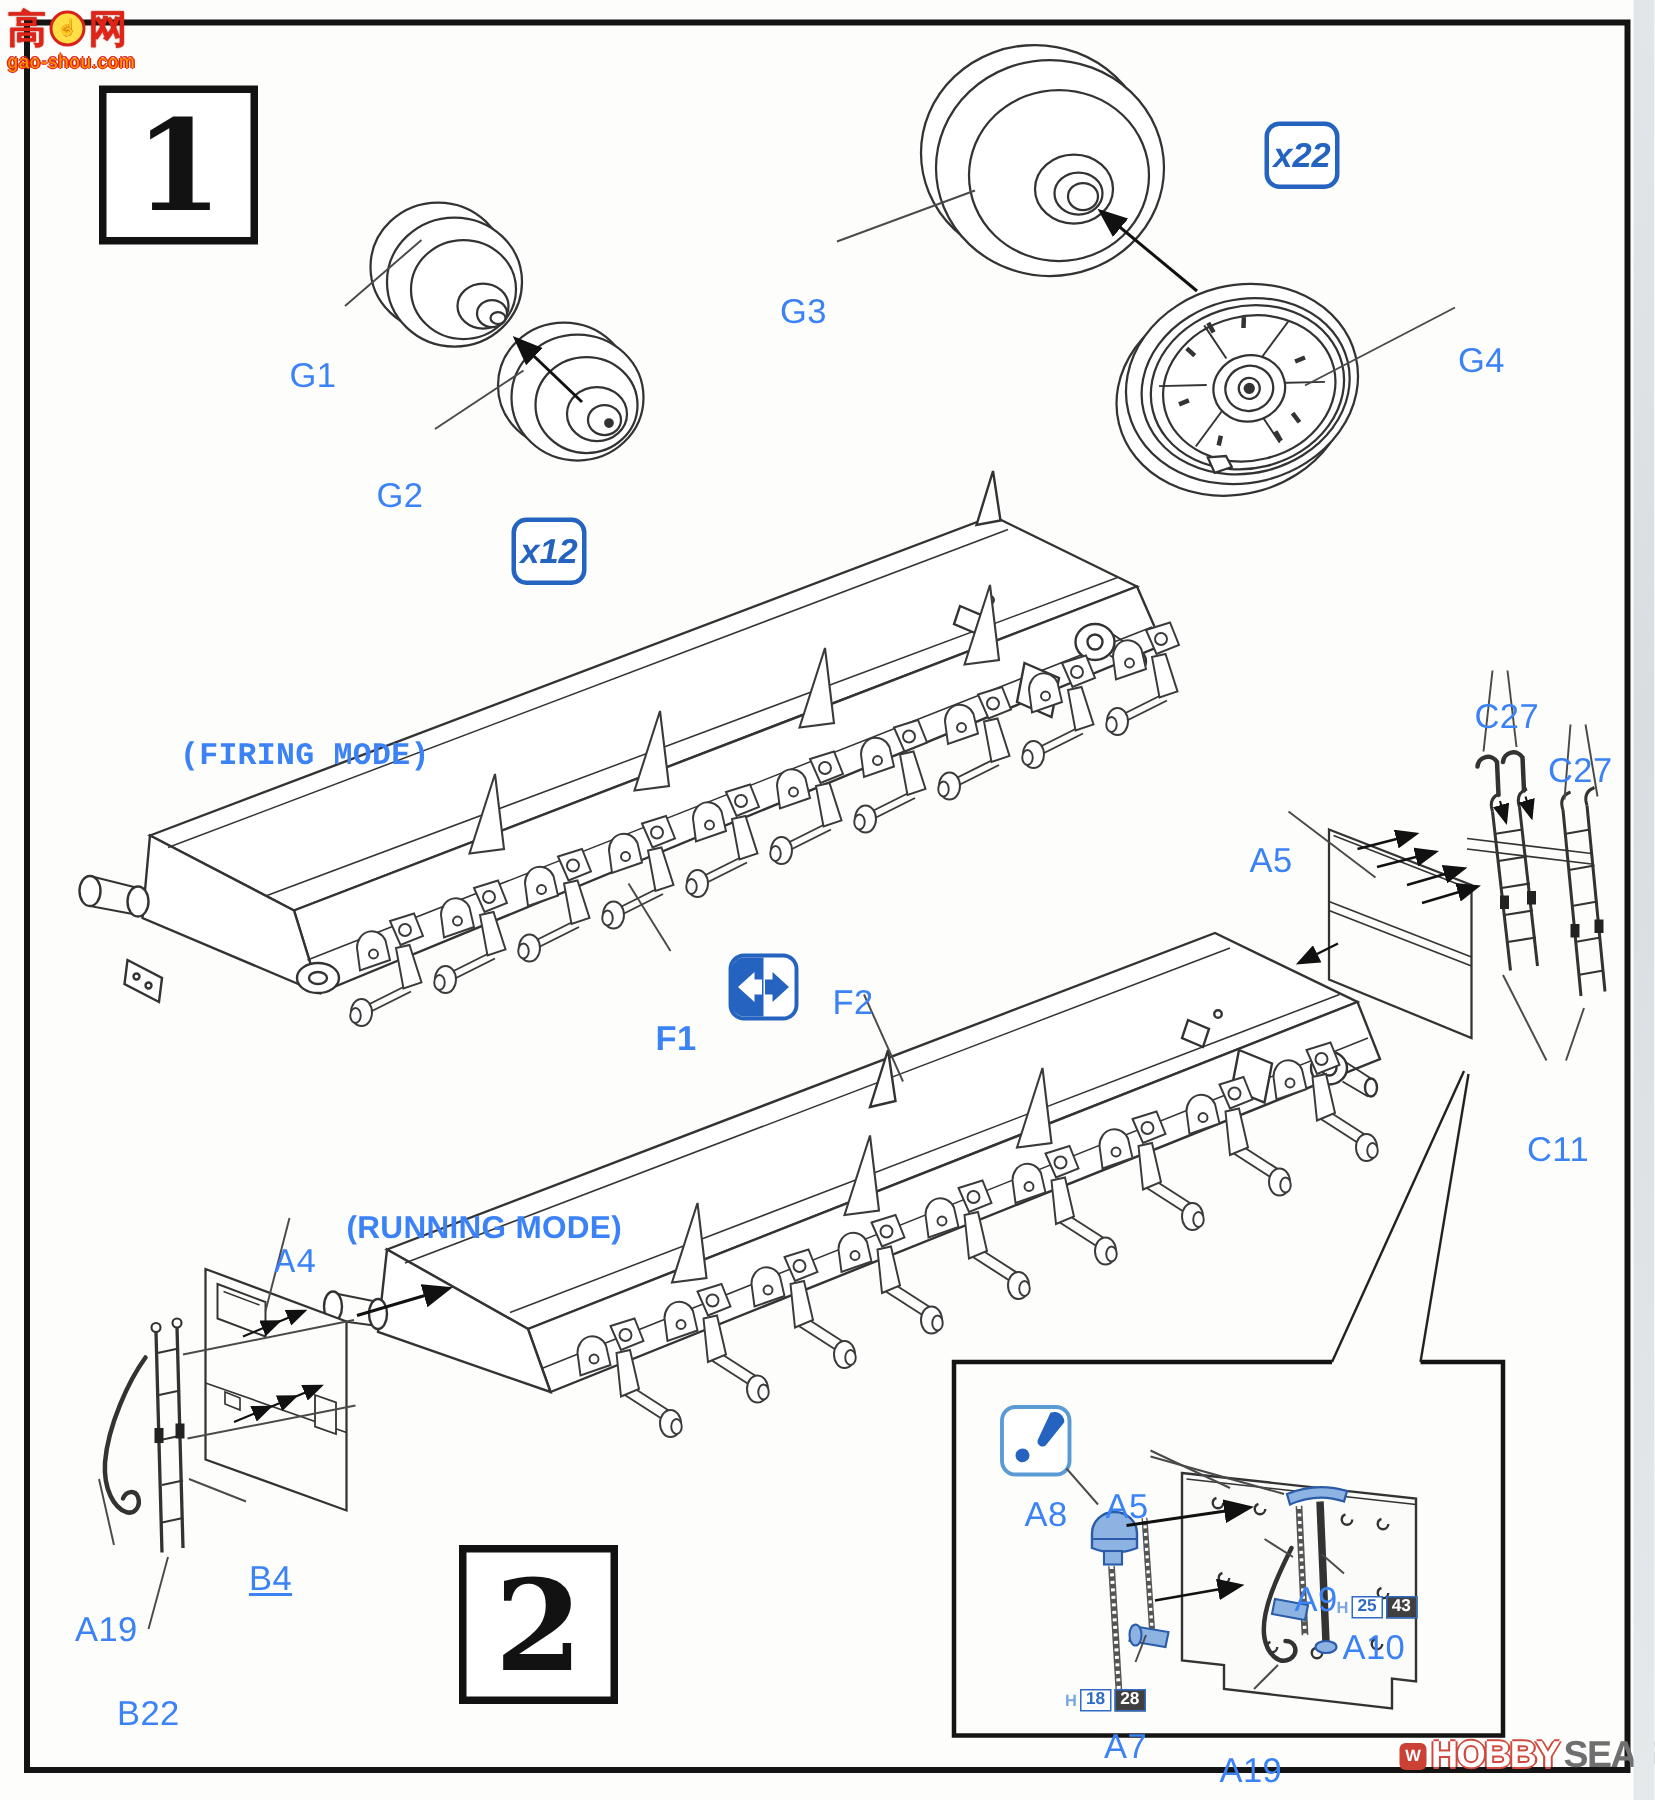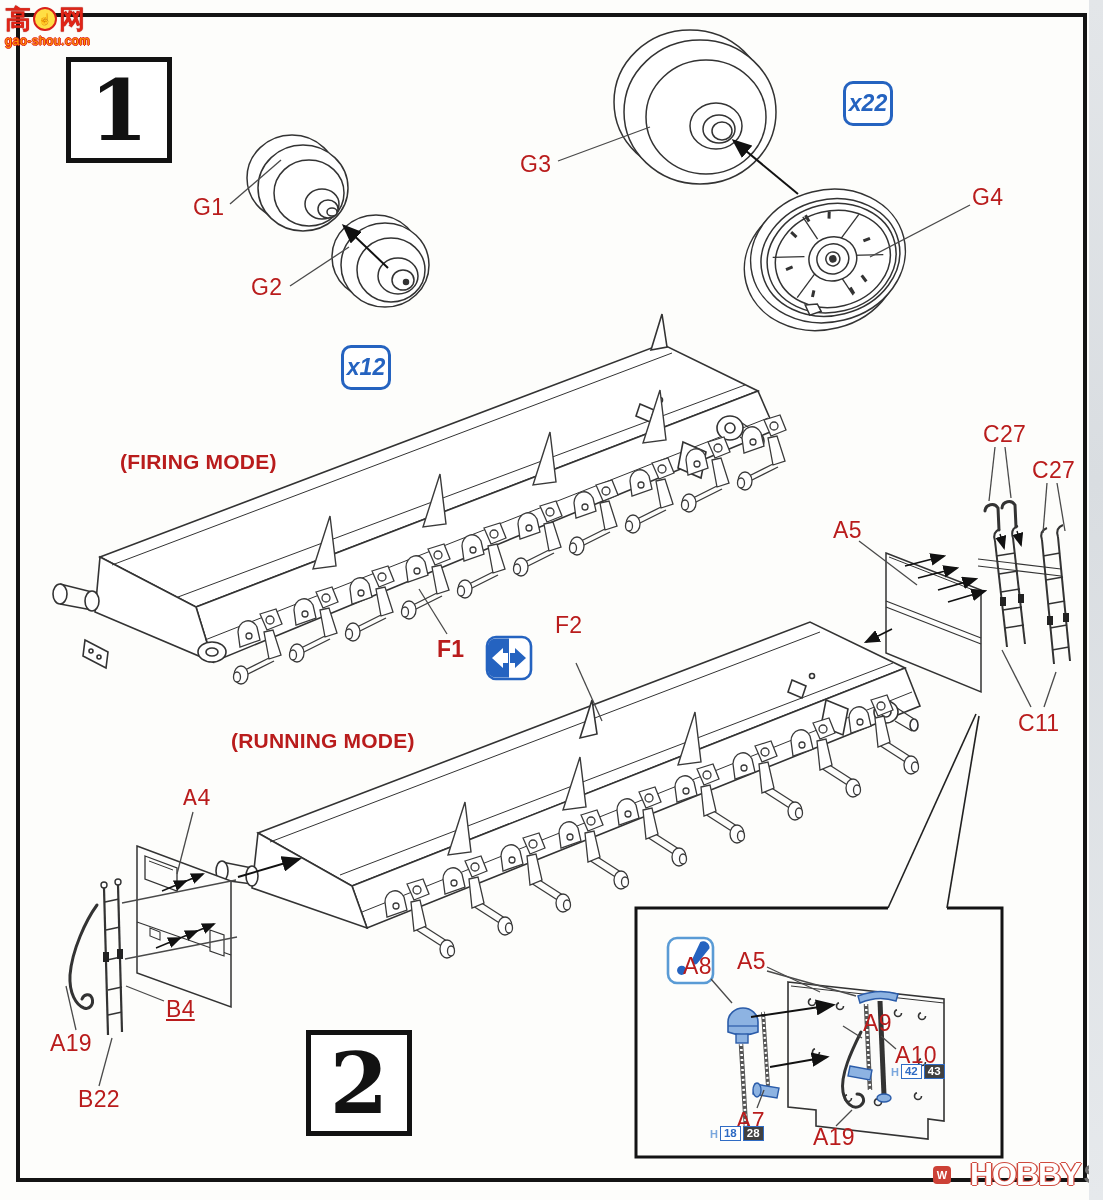--- a/index.html
+++ b/index.html
@@ -1,19 +1,19 @@
 <!DOCTYPE html>
 <html><head>
 <meta charset="utf-8">
 <style>
   html,body{margin:0;padding:0;background:#f4f4f1;}
   #sheet{position:relative;width:1103px;height:1200px;background:#fdfdfb;overflow:hidden;
          font-family:"Liberation Sans",sans-serif;}
   svg.art{position:absolute;left:0;top:0;}
-  .lbl{position:absolute;font-size:23px;color:#b91c1c;letter-spacing:.3px;white-space:nowrap;}
+  .lbl{position:absolute;font-size:23px;color:#3b82f6;letter-spacing:.3px;white-space:nowrap;margin-top:43px;}
   .mode{font-weight:700;font-size:21px;letter-spacing:.2px;}
   .step{position:absolute;width:96px;height:96px;border:5px solid #121212;background:#fff;
         display:flex;align-items:center;justify-content:center;
         font-family:"DejaVu Serif",serif;font-weight:700;font-size:84px;color:#121212;}
   .qty{position:absolute;width:44px;height:39px;border:3px solid #2563c0;border-radius:10px;
        background:#fff;color:#2563c0;font-weight:700;font-size:23px;font-style:italic;
        display:flex;align-items:center;justify-content:center;}
   .paint{position:absolute;display:flex;align-items:center;gap:2px;font-weight:700;font-size:11.5px;}
   .paint .h{color:#7aa7dd;font-size:11px;font-weight:700;}
   .paint .box-outline{border:1.5px solid #2f6bc4;color:#2f6bc4;background:#fff;padding:0 3px;line-height:13px;}
@@ -21,22 +21,22 @@
   #wm-tl{position:absolute;left:5px;top:6px;line-height:1;}
   #wm-tl .row{display:flex;align-items:center;gap:2px;}
   #wm-tl .ch{font-size:26px;font-weight:700;color:#e02417;text-shadow:0 0 1px #8d1208;}
   #wm-tl .thumb{width:20px;height:20px;border-radius:50%;background:#ffdf45;border:2px solid #d8211a;
       display:flex;align-items:center;justify-content:center;font-size:11px;color:#d8211a;font-weight:700;}
   #wm-tl .sub{font-size:12.5px;font-weight:400;color:#ff9800;
       text-shadow:-1px 0 0 #e02417,1px 0 0 #e02417,0 1px 0 #e02417,0 -1px 0 #e02417;margin-top:3px;letter-spacing:.5px;}
   #wm-br{position:absolute;left:933px;top:1156px;display:flex;align-items:center;gap:3px;}
   #wm-br .sq{width:18px;height:18px;border-radius:4px;background:#cc4136;color:#fff;font-weight:700;
       font-size:11px;display:flex;align-items:center;justify-content:center;}
-  #wm-br .hollow{font-size:32px;font-weight:700;letter-spacing:-1px;color:#fff;
-      text-shadow:-1.4px 0 0 #cf4a3e,1.4px 0 0 #cf4a3e,0 1.4px 0 #cf4a3e,0 -1.4px 0 #cf4a3e;margin-left:16px;}
+  #wm-br .hollow{font-size:25px;font-weight:700;letter-spacing:-1px;color:#fff;
+      text-shadow:-1.4px 0 0 #cf4a3e,1.4px 0 0 #cf4a3e,0 1.4px 0 #cf4a3e,0 -1.4px 0 #cf4a3e;}
   #wm-br .gray{font-size:25px;font-weight:700;letter-spacing:-1px;color:#6f6f6f;}
   #scan-strip{position:absolute;right:0;top:0;width:14px;height:1200px;
       background:linear-gradient(180deg,#e3e6e9,#d9dde1 40%,#e6e9ec);}
 </style>
 </head>
 <body>
 
 <div id="sheet">
 
 <svg class="art" width="1103" height="1200" viewBox="0 0 1103 1200">
@@ -392,43 +392,43 @@
   <span>x12</span>
 </div>
 <div class="qty" style="left:843px;top:81px;">
   <span>x22</span>
 </div>
 
 <div class="lbl" style="left:193px;top:194px;">G1</div>
 <div class="lbl" style="left:251px;top:274px;">G2</div>
 <div class="lbl" style="left:520px;top:151px;">G3</div>
 <div class="lbl" style="left:972px;top:184px;">G4</div>
-<div class="lbl mode" style="left:120px;top:450px;">(FIRING MODE)</div>
-<div class="lbl mode" style="left:231px;top:729px;">(RUNNING MODE)</div>
+<div class="lbl mode" style="left:120px;top:450px;font-family:Liberation Mono, monospace;">(FIRING MODE)</div>
+<div class="lbl mode" style="left:231px;top:764px;">(RUNNING MODE)</div>
 <div class="lbl" style="left:437px;top:636px;font-weight:bold;">F1</div>
 <div class="lbl" style="left:555px;top:612px;">F2</div>
 <div class="lbl" style="left:833px;top:517px;">A5</div>
 <div class="lbl" style="left:983px;top:421px;">C27</div>
 <div class="lbl" style="left:1032px;top:457px;">C27</div>
 <div class="lbl" style="left:1018px;top:710px;">C11</div>
 <div class="lbl" style="left:183px;top:786px;font-family:Liberation Mono, monospace;">A4</div>
 <div class="lbl" style="left:166px;top:996px;text-decoration:underline;">B4</div>
 <div class="lbl" style="left:50px;top:1030px;">A19</div>
 <div class="lbl" style="left:78px;top:1086px;">B22</div>
 
 <div class="lbl" style="left:683px;top:953px;">A8</div>
 <div class="lbl" style="left:737px;top:948px;">A5</div>
 <div class="lbl" style="left:863px;top:1010px;">A9</div>
 <div class="lbl" style="left:895px;top:1042px;">A10</div>
 <div class="lbl" style="left:736px;top:1108px;text-align:center;">A7</div>
 <div class="lbl" style="left:813px;top:1124px;">A19</div>
 
 <div class="paint" style="left:891px;top:1064px;">
   <span class="h">H</span>
-  <span class="box-outline">42</span>
+  <span class="box-outline">25</span>
   <span class="box-solid">43</span>
 </div>
 <div class="paint" style="left:710px;top:1126px;">
   <span class="h">H</span>
   <span class="box-outline">18</span>
   <span class="box-solid">28</span>
 </div>
 
 <div id="wm-tl">
   <div class="row">

